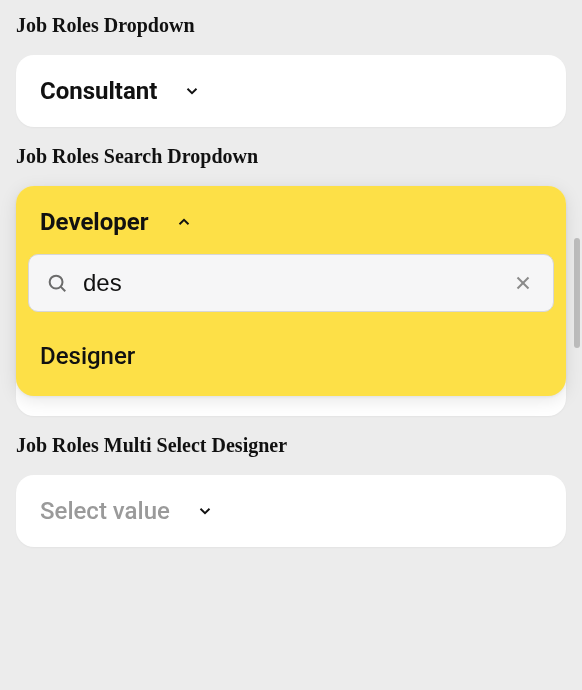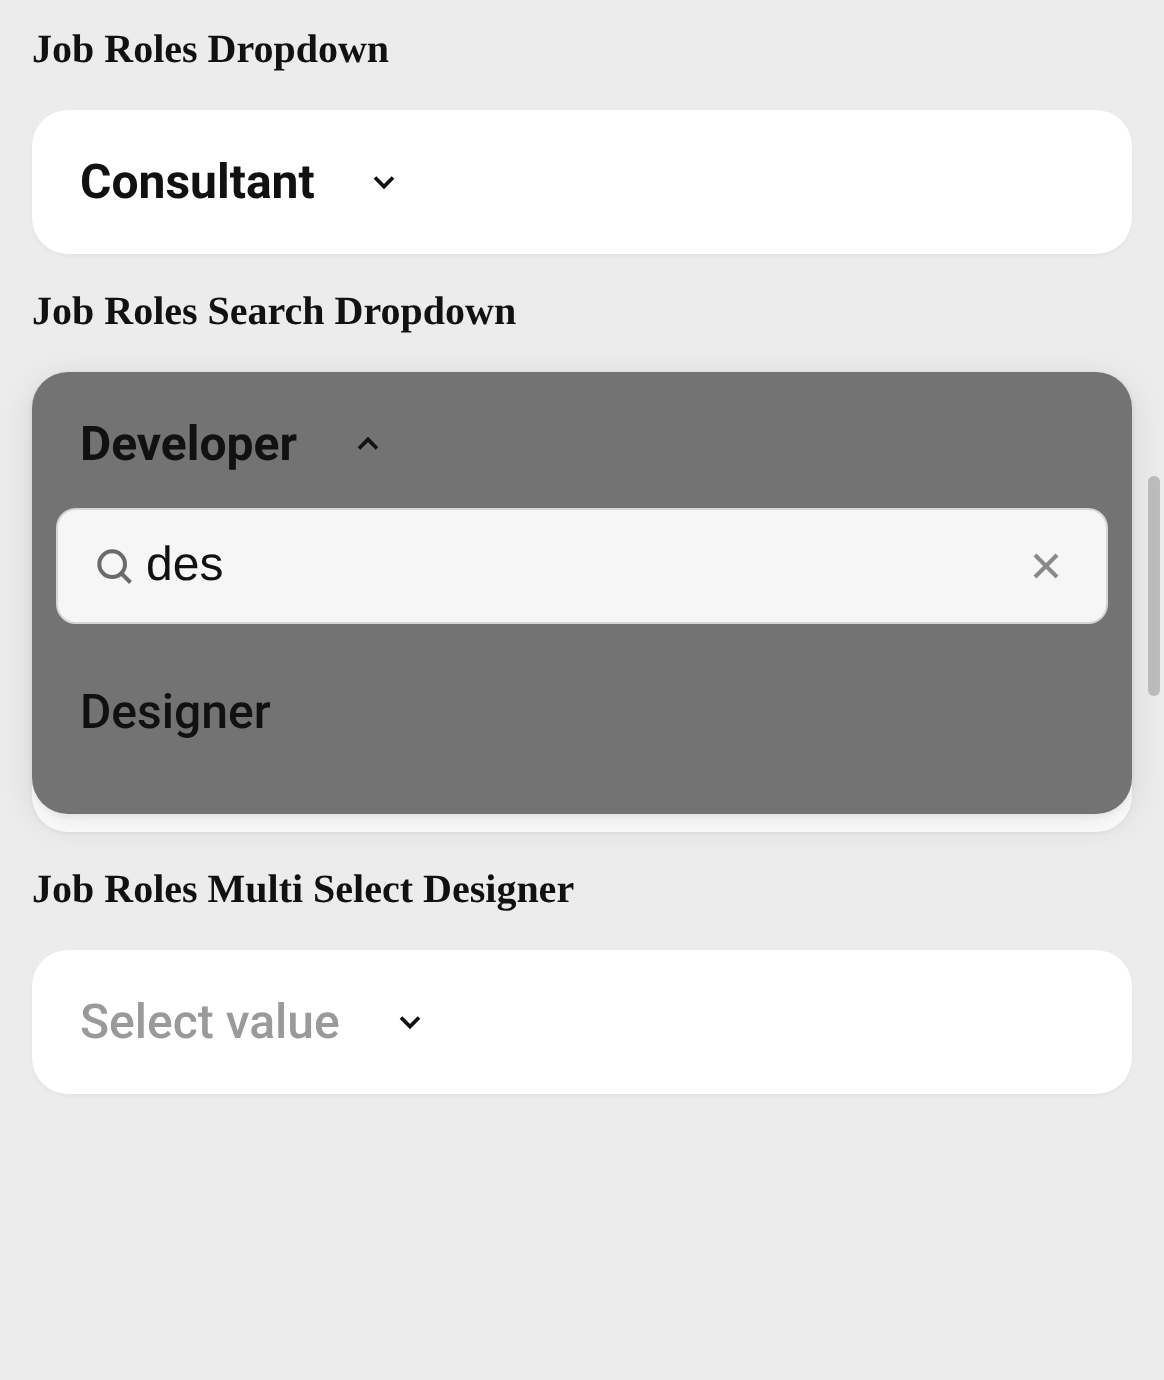--- a/index.html
+++ b/index.html
@@ -67,36 +67,36 @@
     font-weight: 500;
     color: #d0d0d0;
     letter-spacing: 0.2px;
   }
 
   
   .search-panel {
     position: absolute;
     left: 0; right: 0;
     top: 0;
-    background: #737373;
+    background: #fde047;
     border-radius: 18px;
     box-shadow: 0 4px 18px rgba(0,0,0,0.10), 0 1px 3px rgba(0,0,0,0.06);
     z-index: 10;
-    padding-bottom: 15px;
+    padding-bottom: 4px;
   }
   .search-panel .dropdown-header {
     padding: 22px 24px 18px 24px;
   }
   .search-box-wrap {
     padding: 0 12px;
   }
   .search-box {
     display: flex;
     align-items: center;
-    gap: 4px;
+    gap: 14px;
     background: #f6f6f7;
     border: 1px solid #d6d6d8;
     border-radius: 10px;
     padding: 14px 16px;
   }
   .search-icon {
     width: 24px; height: 24px;
     display: flex; align-items: center; justify-content: center;
     flex-shrink: 0;
     color: #6b6b6b;

